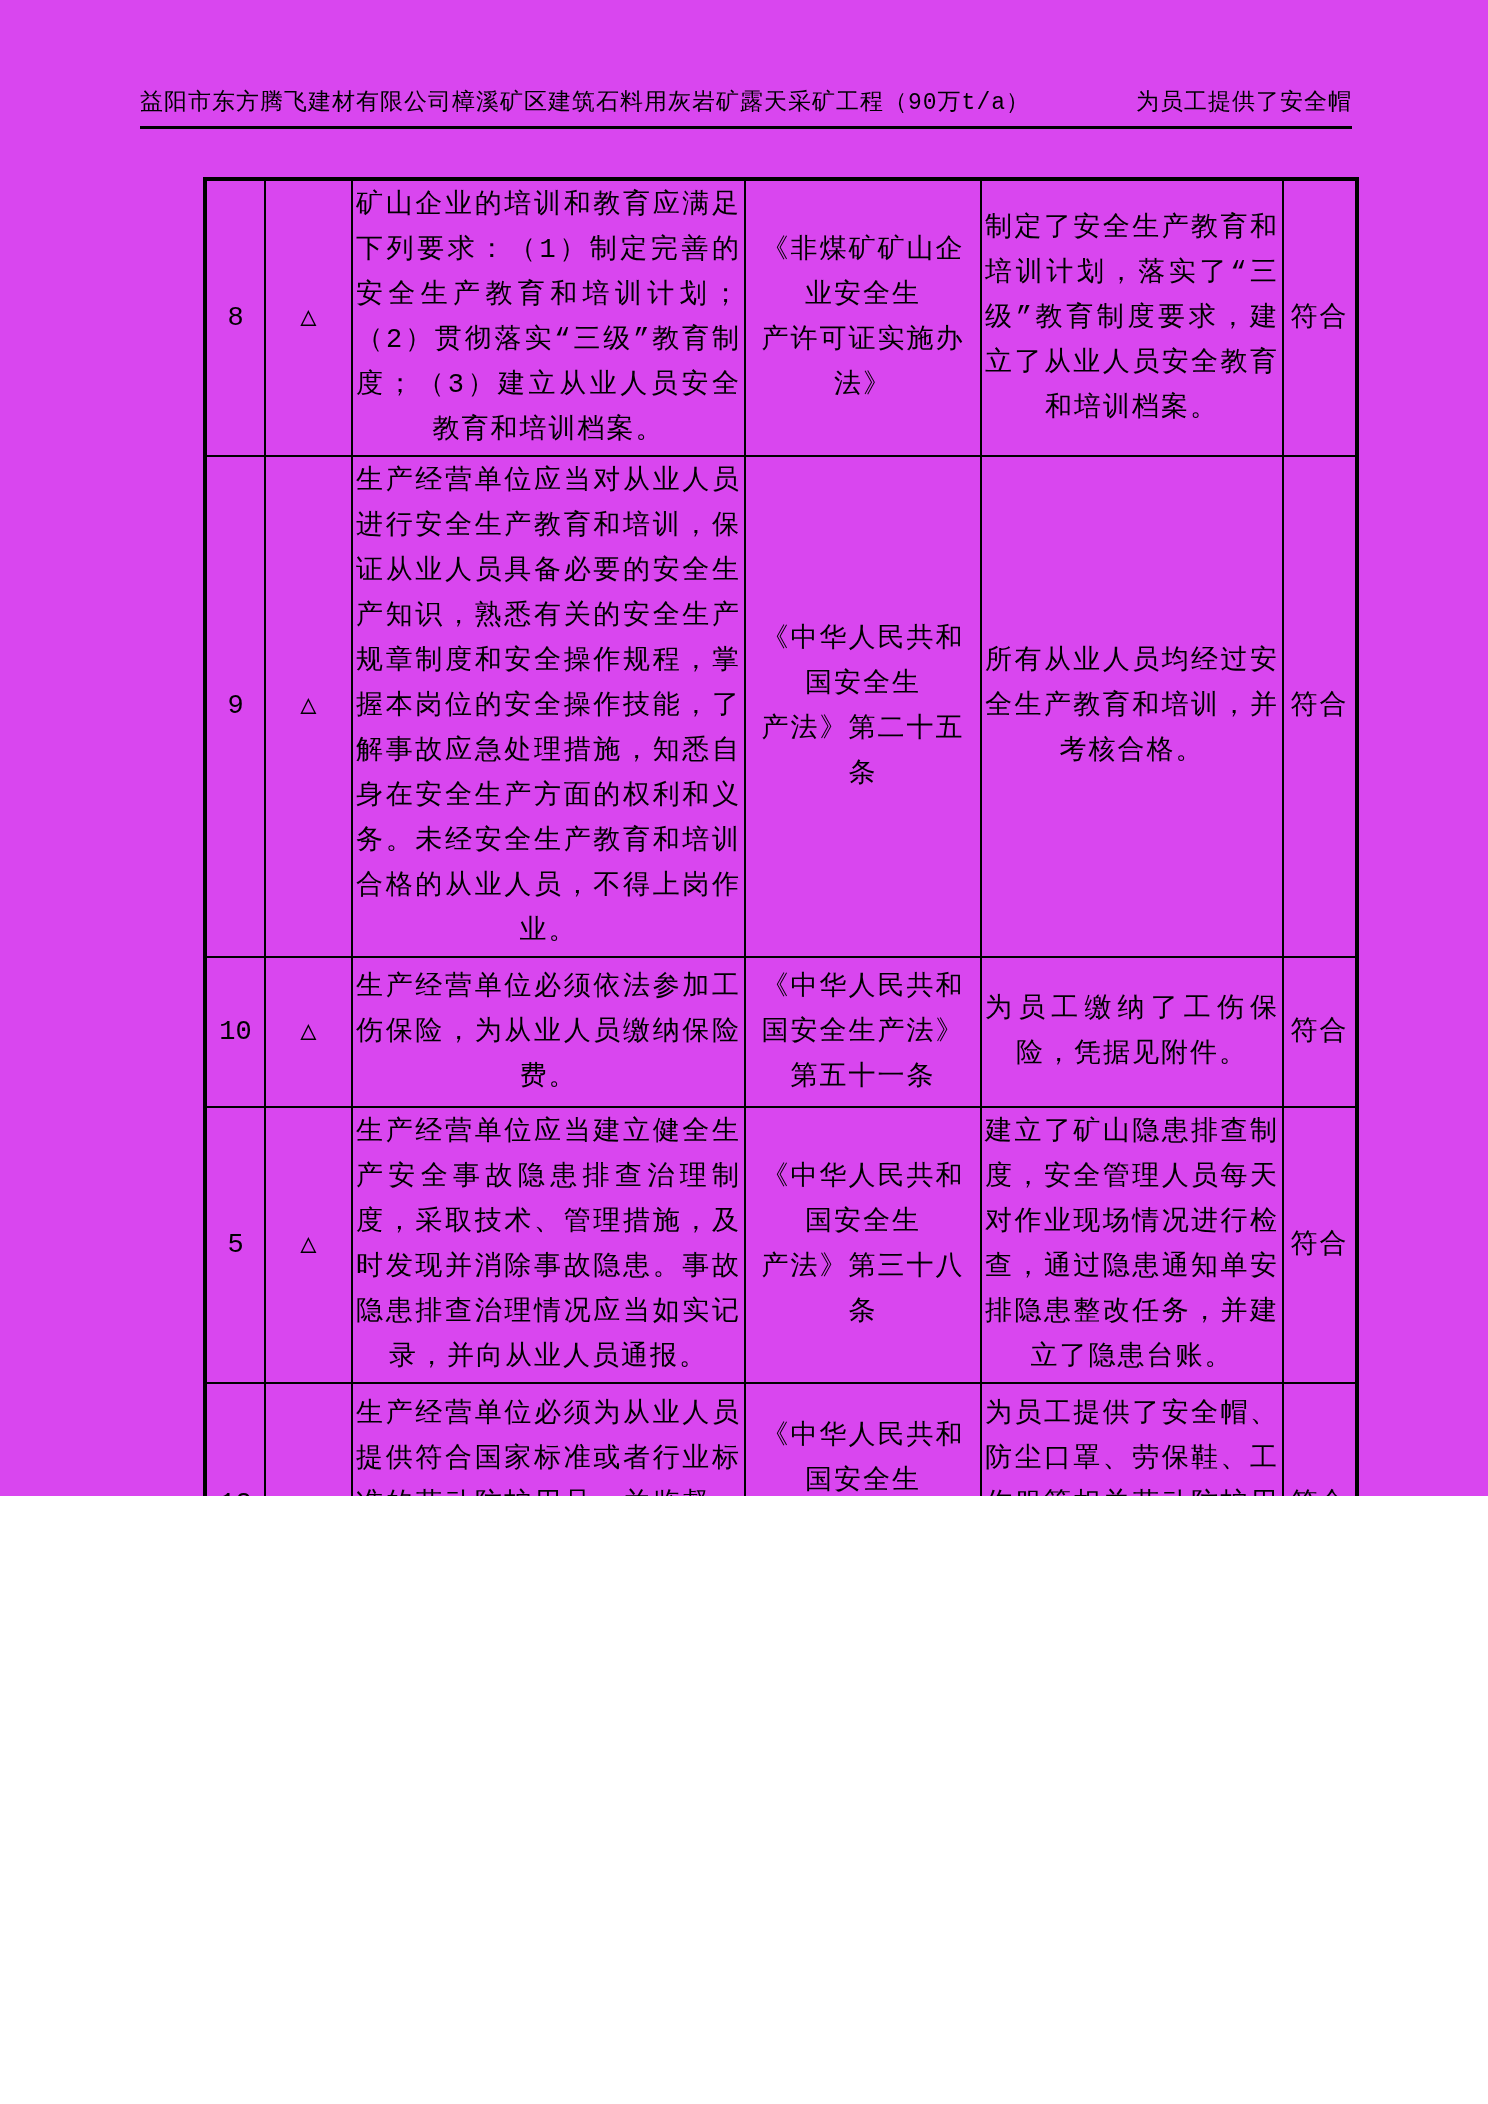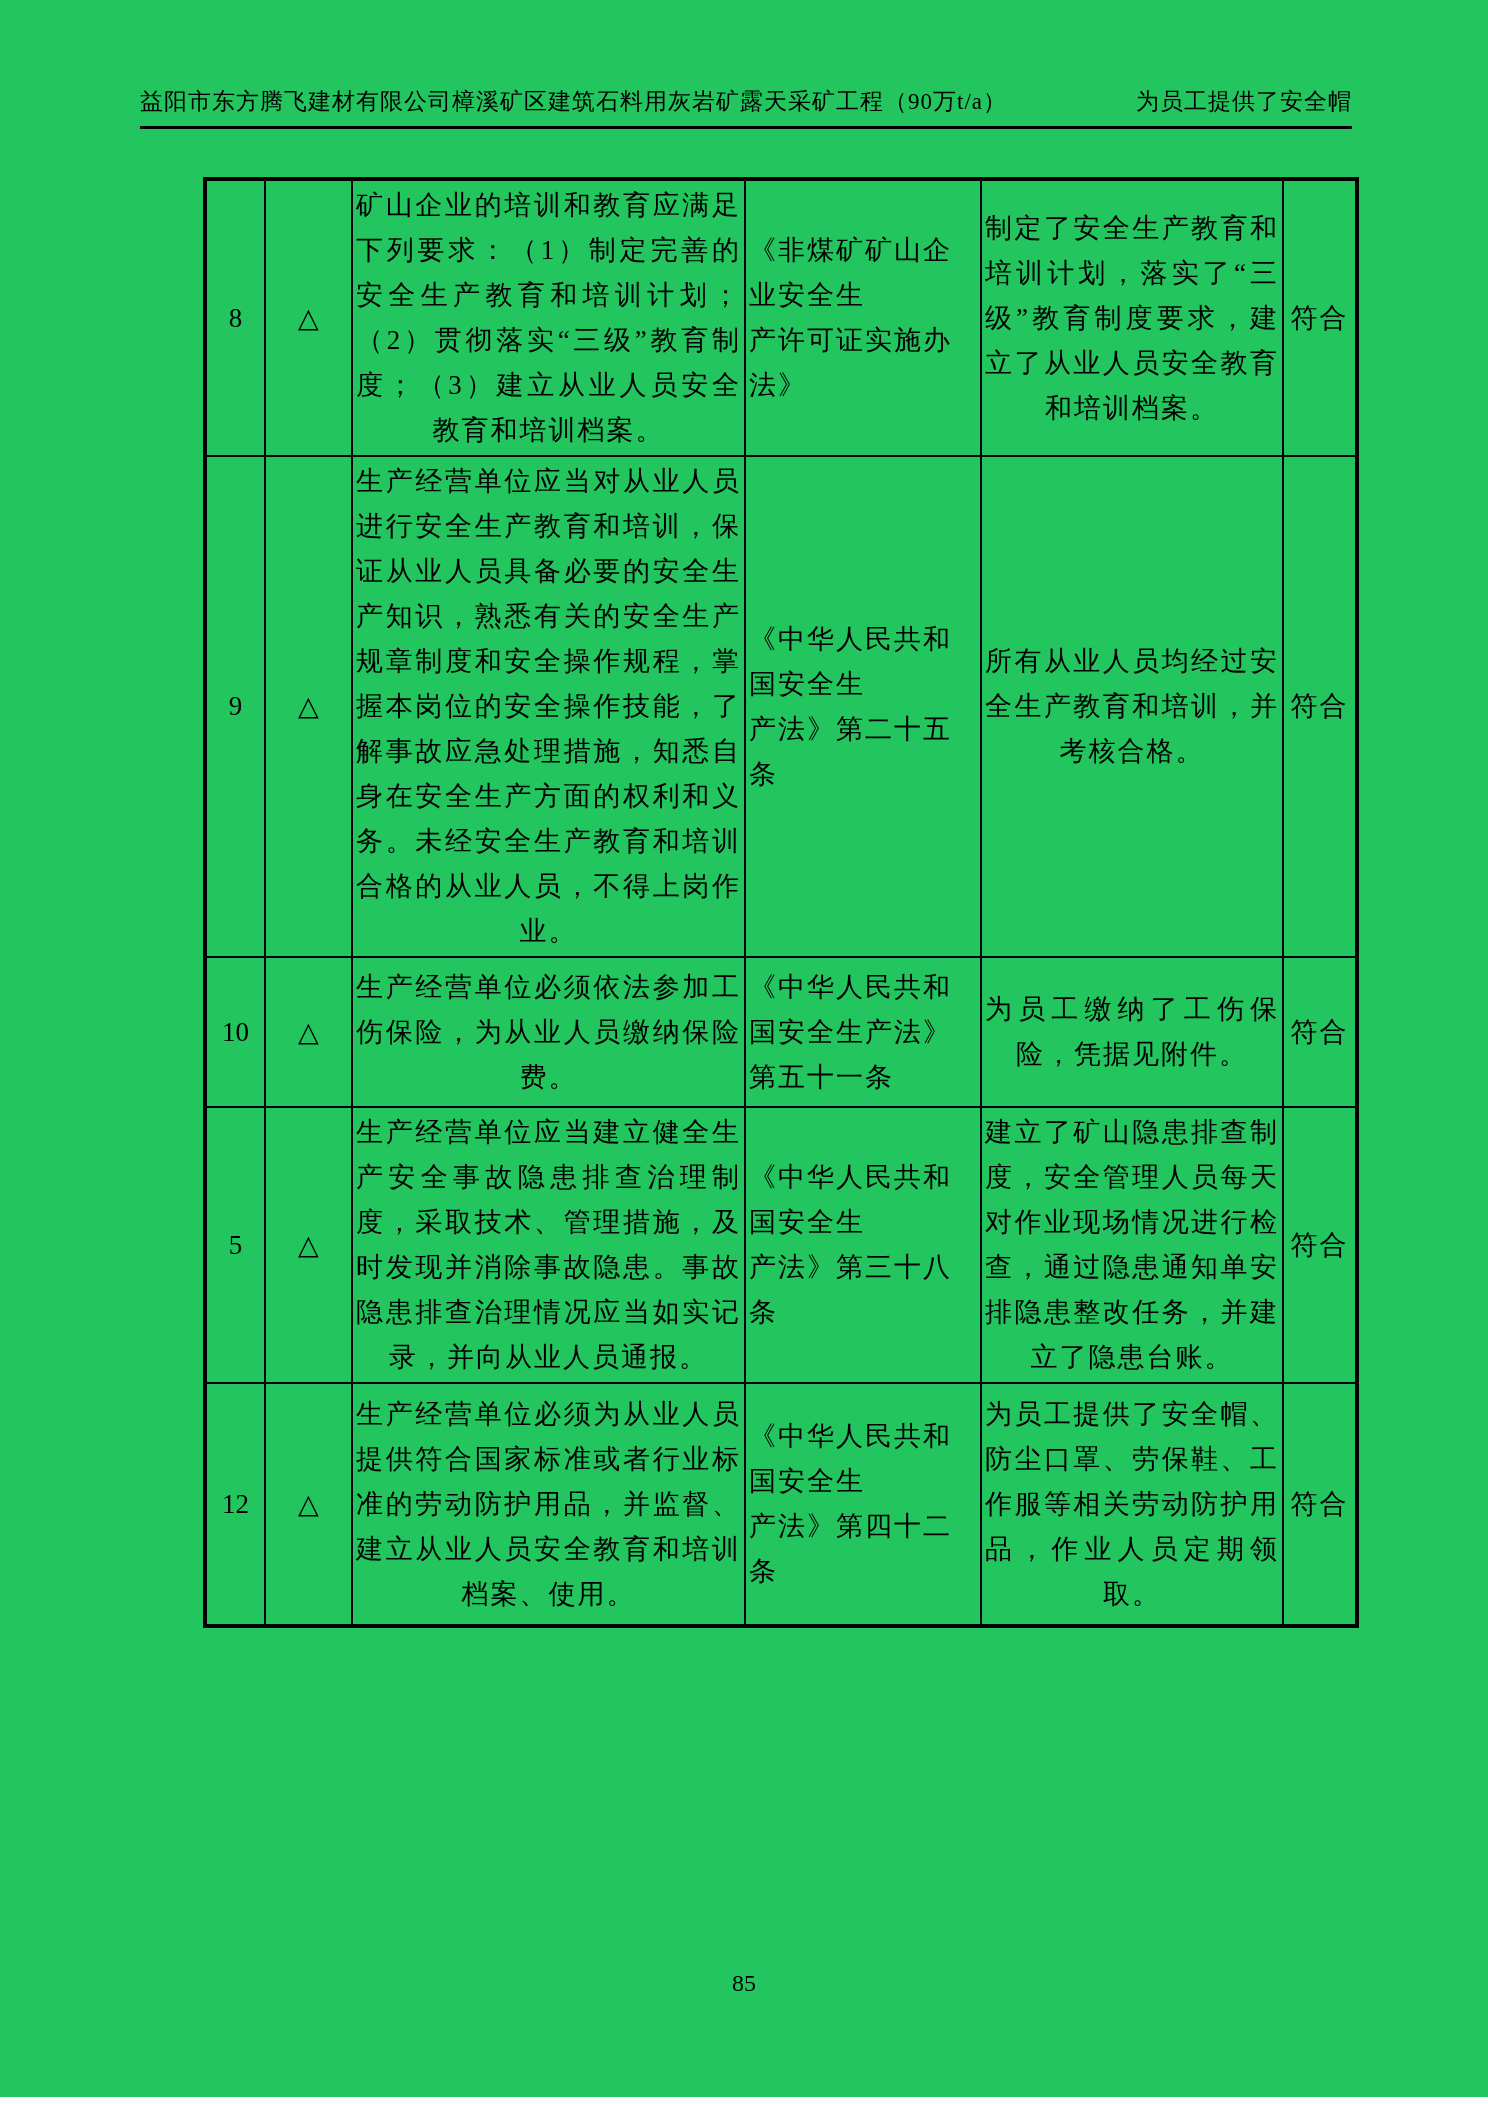--- a/index.html
+++ b/index.html
@@ -1,21 +1,21 @@
 <!DOCTYPE html>
 <html><head>
 <meta charset="utf-8">
 <style>
   html, body { margin: 0; padding: 0; background: #ffffff; }
   body {
     width: 1488px; height: 2104px;
     font-family: "Liberation Serif", "DejaVu Serif", serif;
     color: #000;
   }
-  .page { position: relative; width: 1488px; height: 2097px; background: #22c55e; overflow: hidden; }
+  .page { position: relative; width: 1488px; height: 1496px; background: #d946ef; overflow: hidden; font-family: Liberation Mono, monospace; }
 
   .header {
     position: absolute; left: 140px; top: 86px; width: 1212px;
     display: flex; justify-content: space-between; align-items: baseline;
     font-size: 23px; letter-spacing: 1px;
     padding-bottom: 9px; border-bottom: 3px solid #000;
     white-space: nowrap;
   }
 
   table.check {
@@ -38,20 +38,21 @@
 
   td.c-num   { text-align: center; }
   td.c-mark  { text-align: center; font-size: 29px; }
   td.c-req, td.c-concl {
     text-align: justify;
     text-align-last: center;
     text-justify: inter-character;
     letter-spacing: 2px;
   }
   td.c-basis {
+    text-align: center;
     white-space: pre-line;
     letter-spacing: 2px;
   }
   td.c-result { text-align: center; letter-spacing: 2px; margin-left: 32px; }
 
   .footer {
     position: absolute; left: 0; top: 1970px; width: 1488px;
     text-align: center; font-size: 24px;
   }
 </style>

